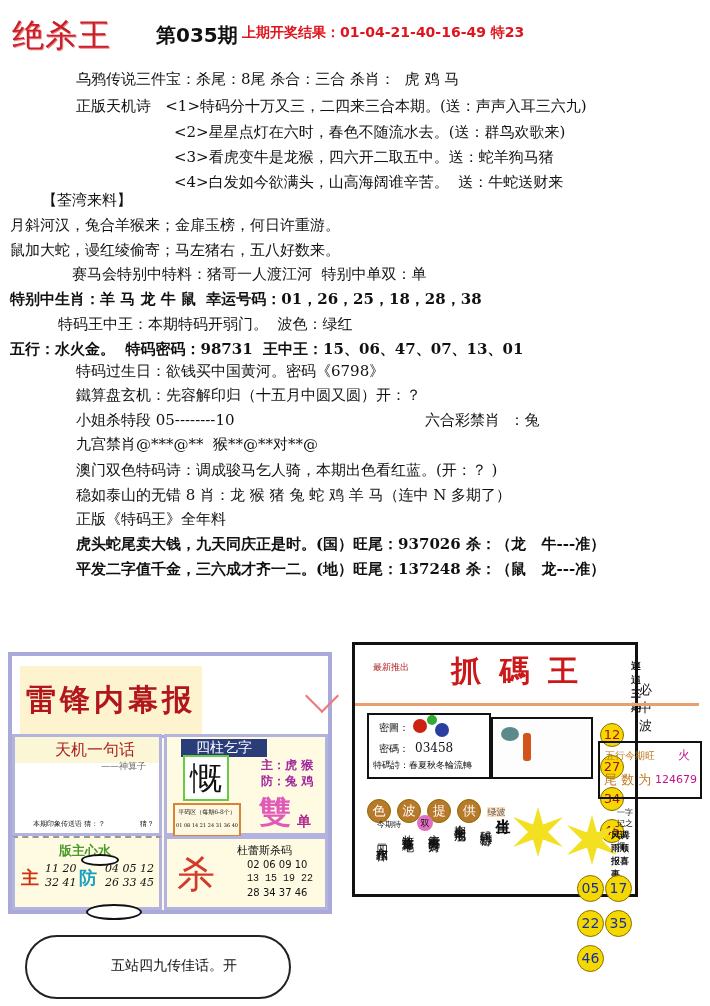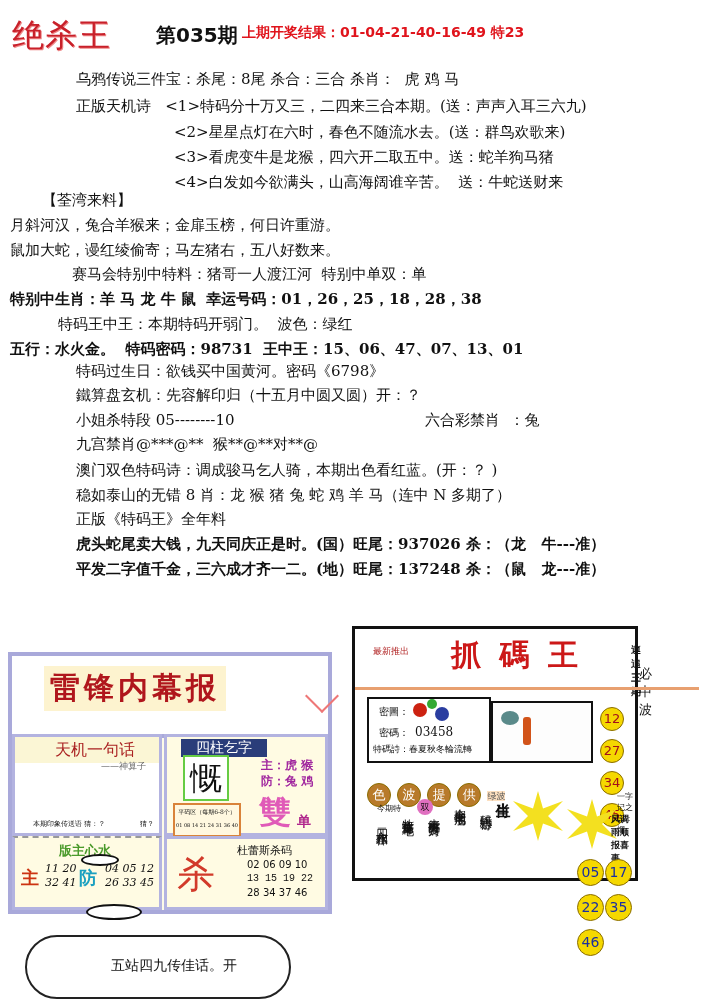--- a/index.html
+++ b/index.html
@@ -6,25 +6,25 @@
   body{width:710px;height:1006px;position:relative;overflow:hidden;font-family:"DejaVu Serif","Liberation Serif",serif;color:#111;}
   .abs{position:absolute;}
   .logo{left:12px;top:14px;font-size:32px;color:#c8202a;font-family:"DejaVu Serif",serif;letter-spacing:1px;text-shadow:1px 1px 0 #e88;}
   .issue{left:156px;top:22px;font-size:20px;font-family:"DejaVu Sans",sans-serif;font-weight:bold;}
   .result{left:242px;top:24px;font-size:14px;color:#e0141c;font-family:"DejaVu Sans",sans-serif;font-weight:bold;}
   .line{position:absolute;font-size:15px;white-space:pre;line-height:18px;}
   .b{font-weight:bold;}
   
   .lp{left:8px;top:652px;width:324px;height:262px;border:4px solid #a9a9da;background:#fdfbe8;box-sizing:border-box;}
   .lp-head{position:absolute;left:0;top:0;width:316px;height:78px;background:#fff;border-bottom:4px solid #a9a9da;}
-  .lp-title{position:absolute;left:8px;top:10px;font-size:30px;color:#b0161c;font-weight:bold;background:#fdf3cf;padding:2px 6px;letter-spacing:4px;font-family:"DejaVu Serif",serif;margin-left:24px;}
+  .lp-title{position:absolute;left:8px;top:10px;font-size:30px;color:#b0161c;font-weight:bold;background:#fdf3cf;padding:14px 6px;letter-spacing:4px;font-family:"DejaVu Serif",serif;}
   .box{position:absolute;border:3px solid #b3b3e0;box-sizing:border-box;background:#fffbe3;}
   .wtext{position:absolute;font-size:13px;}
   
-  .rp{left:352px;top:626px;width:286px;height:255px;border:3px solid #111;box-sizing:border-box;background:#fff;}
+  .rp{left:352px;top:642px;width:286px;height:255px;border:3px solid #111;box-sizing:border-box;background:#fff;}
   .ball{display:inline-block;width:22px;height:22px;border-radius:50%;background:#f5d800;border:1px solid #8a6d00;font-size:13px;line-height:22px;text-align:center;color:#a3101a;font-family:"DejaVu Sans",sans-serif;margin-right:1px;margin-top:8px;}
   .ball.b2{width:25px;height:25px;line-height:25px;font-size:14px;color:#1a2fa0;}
   .vcol{position:absolute;writing-mode:vertical-rl;font-size:12px;letter-spacing:1px;}
   .cloud{left:25px;top:935px;width:262px;height:60px;border:2px solid #222;border-radius:40px;background:#fff;}
 </style>
 </head>
 <body>
 
 <div class="abs logo">绝杀王</div>
 <div class="abs issue">第035期</div>
@@ -117,20 +117,26 @@
     <div class="wtext" style="left:46px;top:26px;font-size:12px;">03458</div>
     <div class="wtext" style="left:4px;top:44px;font-size:9px;">特碼詩：春夏秋冬輪流轉</div>
   </div>
   <div style="position:absolute;left:136px;top:72px;width:98px;height:58px;border:2px solid #111;background:#fdfdfd;">
     <div style="position:absolute;left:30px;top:14px;width:8px;height:28px;background:#d2541a;border-radius:3px;"></div>
     <div style="position:absolute;left:8px;top:8px;width:18px;height:14px;border-radius:50%;background:#5a8a8a;"></div>
   </div>
   <div style="position:absolute;left:245px;top:70px;">
     <span class="ball">12</span><span class="ball">27</span><span class="ball">34</span><span class="ball">45</span>
   </div>
+  <div style="position:absolute;left:243px;top:96px;width:100px;height:54px;border:2px solid #111;">
+    <div class="wtext" style="left:5px;top:6px;font-size:10px;color:#c07820;">五行今期旺</div>
+    <div class="wtext" style="left:78px;top:4px;font-size:12px;color:#c2148a;">火</div>
+    <div class="wtext" style="left:4px;top:28px;font-size:13px;color:#c07820;">尾 数 为</div>
+    <div class="wtext" style="left:55px;top:30px;font-size:11px;color:#c2148a;font-family:'DejaVu Sans',sans-serif;">124679</div>
+  </div>
 
   <div style="position:absolute;left:12px;top:146px;">
     <span class="ball" style="background:#b87a2a;color:#fff;">色</span>
     <span class="ball" style="background:#b87a2a;color:#fff;">波</span>
     <span class="ball" style="background:#b87a2a;color:#fff;">提</span>
     <span class="ball" style="background:#b87a2a;color:#fff;">供</span>
     <span style="font-size:9px;color:#555;background:#fde0c0;">绿波</span>
   </div>
   <div class="wtext" style="left:22px;top:174px;font-size:8px;">今期特</div>
   <div class="wtext" style="left:62px;top:170px;font-size:9px;width:16px;height:16px;border-radius:50%;background:#e06fc0;text-align:center;line-height:16px;">双</div>

